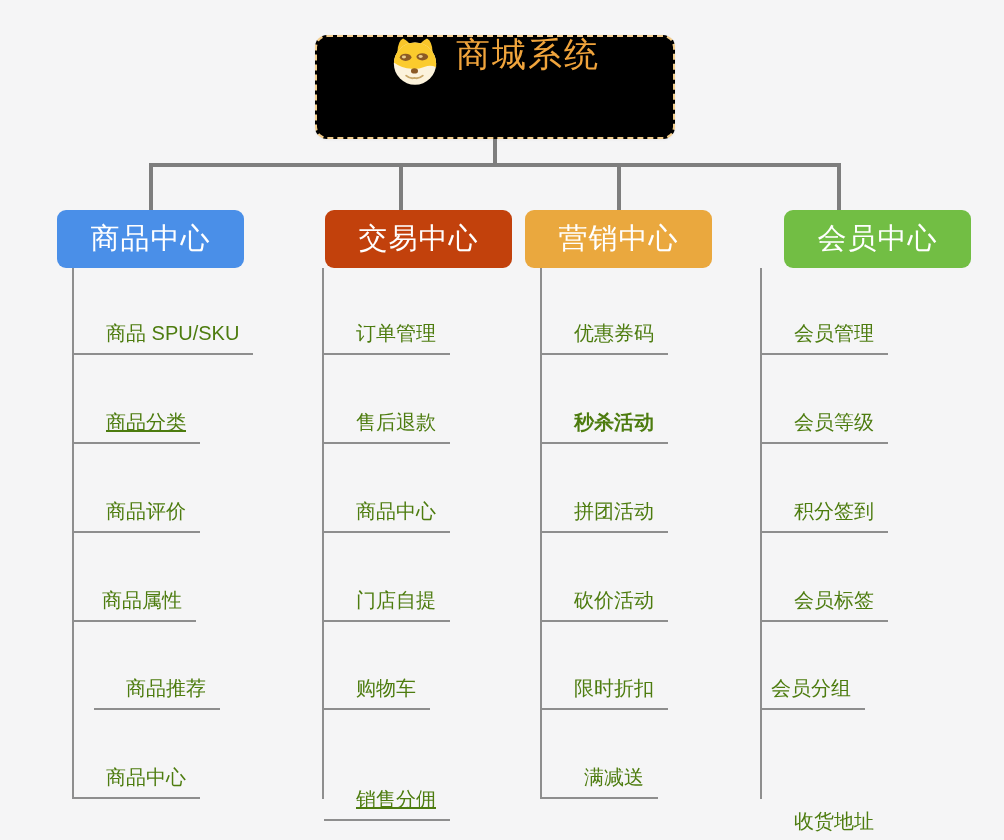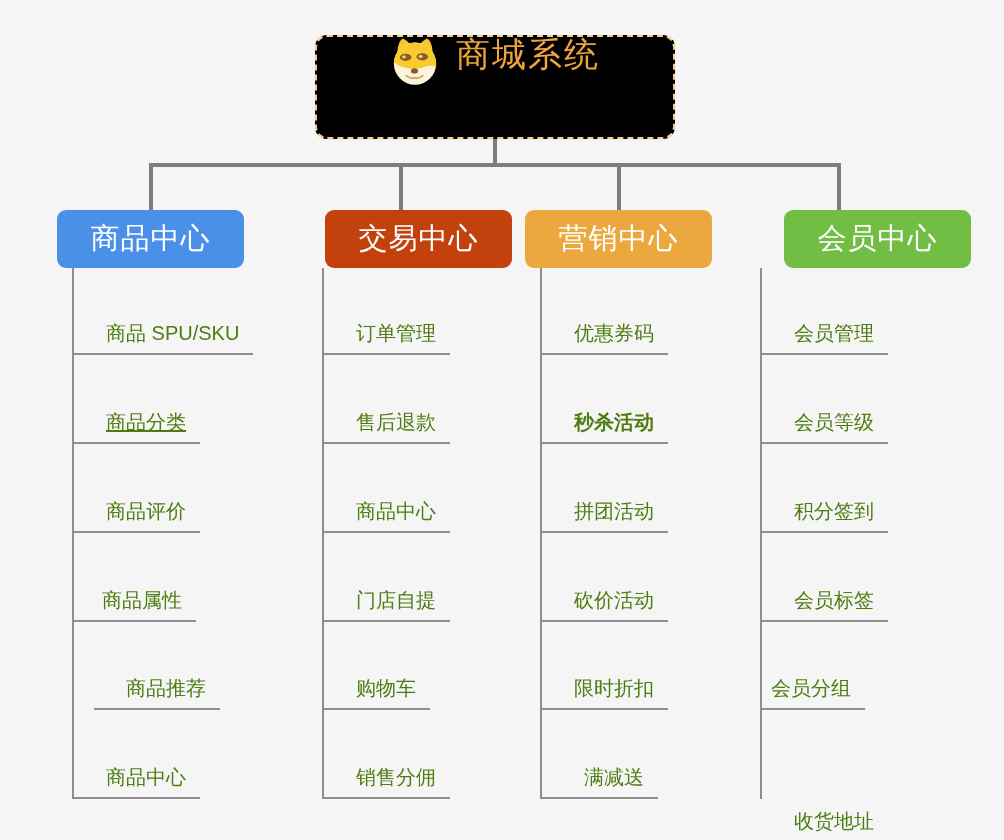--- a/index.html
+++ b/index.html
@@ -94,21 +94,21 @@
       </div>
       <div class="branch-node" style="left: 325px; background: #c2410c;">
         <span>交易中心</span>
       </div>
       <div class="leaf-col" style="left: 322px;">
         <div class="leaf" style="top: 87px;">订单管理</div>
         <div class="leaf" style="top: 176px;">售后退款</div>
         <div class="leaf" style="top: 265px;">商品中心</div>
         <div class="leaf" style="top: 354px;">门店自提</div>
         <div class="leaf" style="top: 442px;">购物车</div>
-        <div class="leaf" style="top: 531px;">销售分佣</div>
+        <div class="leaf" style="top: 553px; text-decoration: underline;">销售分佣</div>
       </div>
       <div class="branch-node" style="left: 525px; background: rgb(234, 168, 62);">
         <span>营销中心</span>
       </div>
       <div class="leaf-col" style="left: 540px;">
         <div class="leaf" style="top: 87px;">优惠券码</div>
         <div class="leaf" style="top: 176px; font-weight: bold;">秒杀活动</div>
         <div class="leaf" style="top: 265px;">拼团活动</div>
         <div class="leaf" style="top: 354px;">砍价活动</div>
         <div class="leaf" style="top: 442px;">限时折扣</div>

